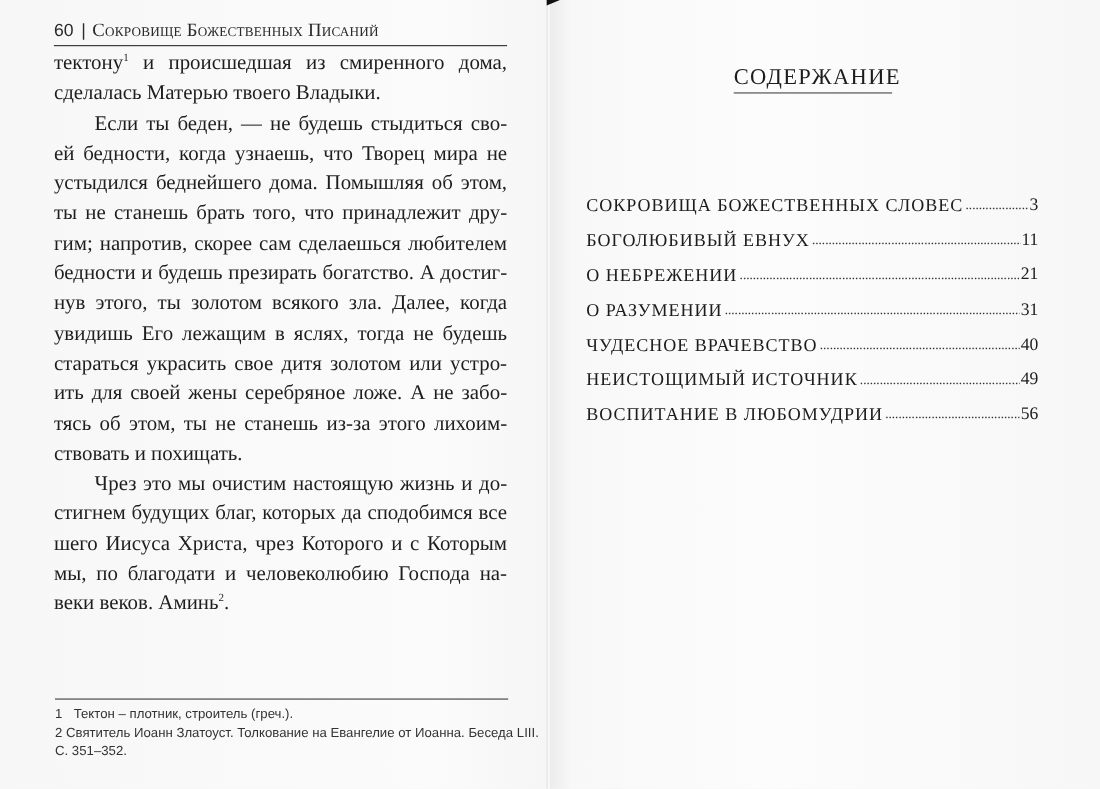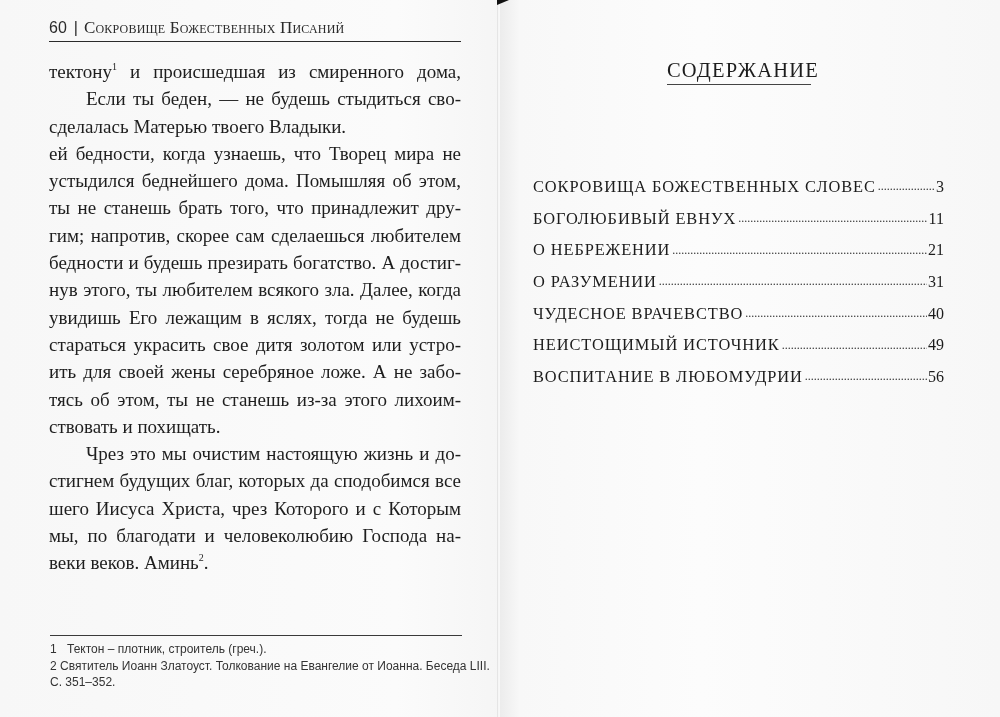--- a/index.html
+++ b/index.html
@@ -84,21 +84,21 @@
       top: 41px;
       width: 412px;
       height: 0;
       border-top: 1.5px solid #2b2b2b;
     }
 
     
     .body-text {
       position: absolute;
       left: 49px;
-      top: 58px;
+      top: 44px;
       width: 412px;
       font-size: 19px;
       line-height: 27.3px;
       text-align: justify;
       color: #1e1e1e;
       hyphens: manual;
     }
     .line {
       display: block;
       text-align: justify;
@@ -221,28 +221,28 @@
 
   <div class="page page-left">
 
     <div class="running-header">
       <span class="page-num">60</span><span class="sep">|</span><span class="book-title">Сокровище Божественных Писаний</span>
     </div>
     <div class="header-rule"></div>
 
     <div class="body-text" id="body-text">
         <span class="line"><span>тектону</span><sup>1</sup><span> и происшедшая из смиренного дома,</span></span>
+        <span class="line last"><span>сделалась Матерью твоего Владыки.</span></span>
         <span class="line indent"><span>Если ты беден, — не будешь стыдиться сво-</span></span>
-        <span class="line last"><span>сделалась Матерью твоего Владыки.</span></span>
         <span class="line"><span>ей бедности, когда узнаешь, что Творец мира не</span></span>
         <span class="line"><span>устыдился беднейшего дома. Помышляя об этом,</span></span>
         <span class="line"><span>ты не станешь брать того, что принадлежит дру-</span></span>
         <span class="line"><span>гим; напротив, скорее сам сделаешься любителем</span></span>
         <span class="line"><span>бедности и будешь презирать богатство. А достиг-</span></span>
-        <span class="line"><span>нув этого, ты любителем всякого зла. Далее, когда</span></span>
+        <span class="line"><span>нув этого, ты золотом всякого зла. Далее, когда</span></span>
         <span class="line"><span>увидишь Его лежащим в яслях, тогда не будешь</span></span>
         <span class="line"><span>стараться украсить свое дитя золотом или устро-</span></span>
         <span class="line"><span>ить для своей жены серебряное ложе. А не забо-</span></span>
         <span class="line"><span>тясь об этом, ты не станешь из-за этого лихоим-</span></span>
         <span class="line last"><span>ствовать и похищать.</span></span>
         <span class="line indent"><span>Чрез это мы очистим настоящую жизнь и до-</span></span>
         <span class="line"><span>стигнем будущих благ, которых да сподобимся все</span></span>
         <span class="line"><span>шего Иисуса Христа, чрез Которого и с Которым</span></span>
         <span class="line"><span>мы, по благодати и человеколюбию Господа на-</span></span>
         <span class="line last"><span>веки веков. Аминь</span><sup>2</sup><span>.</span></span>

